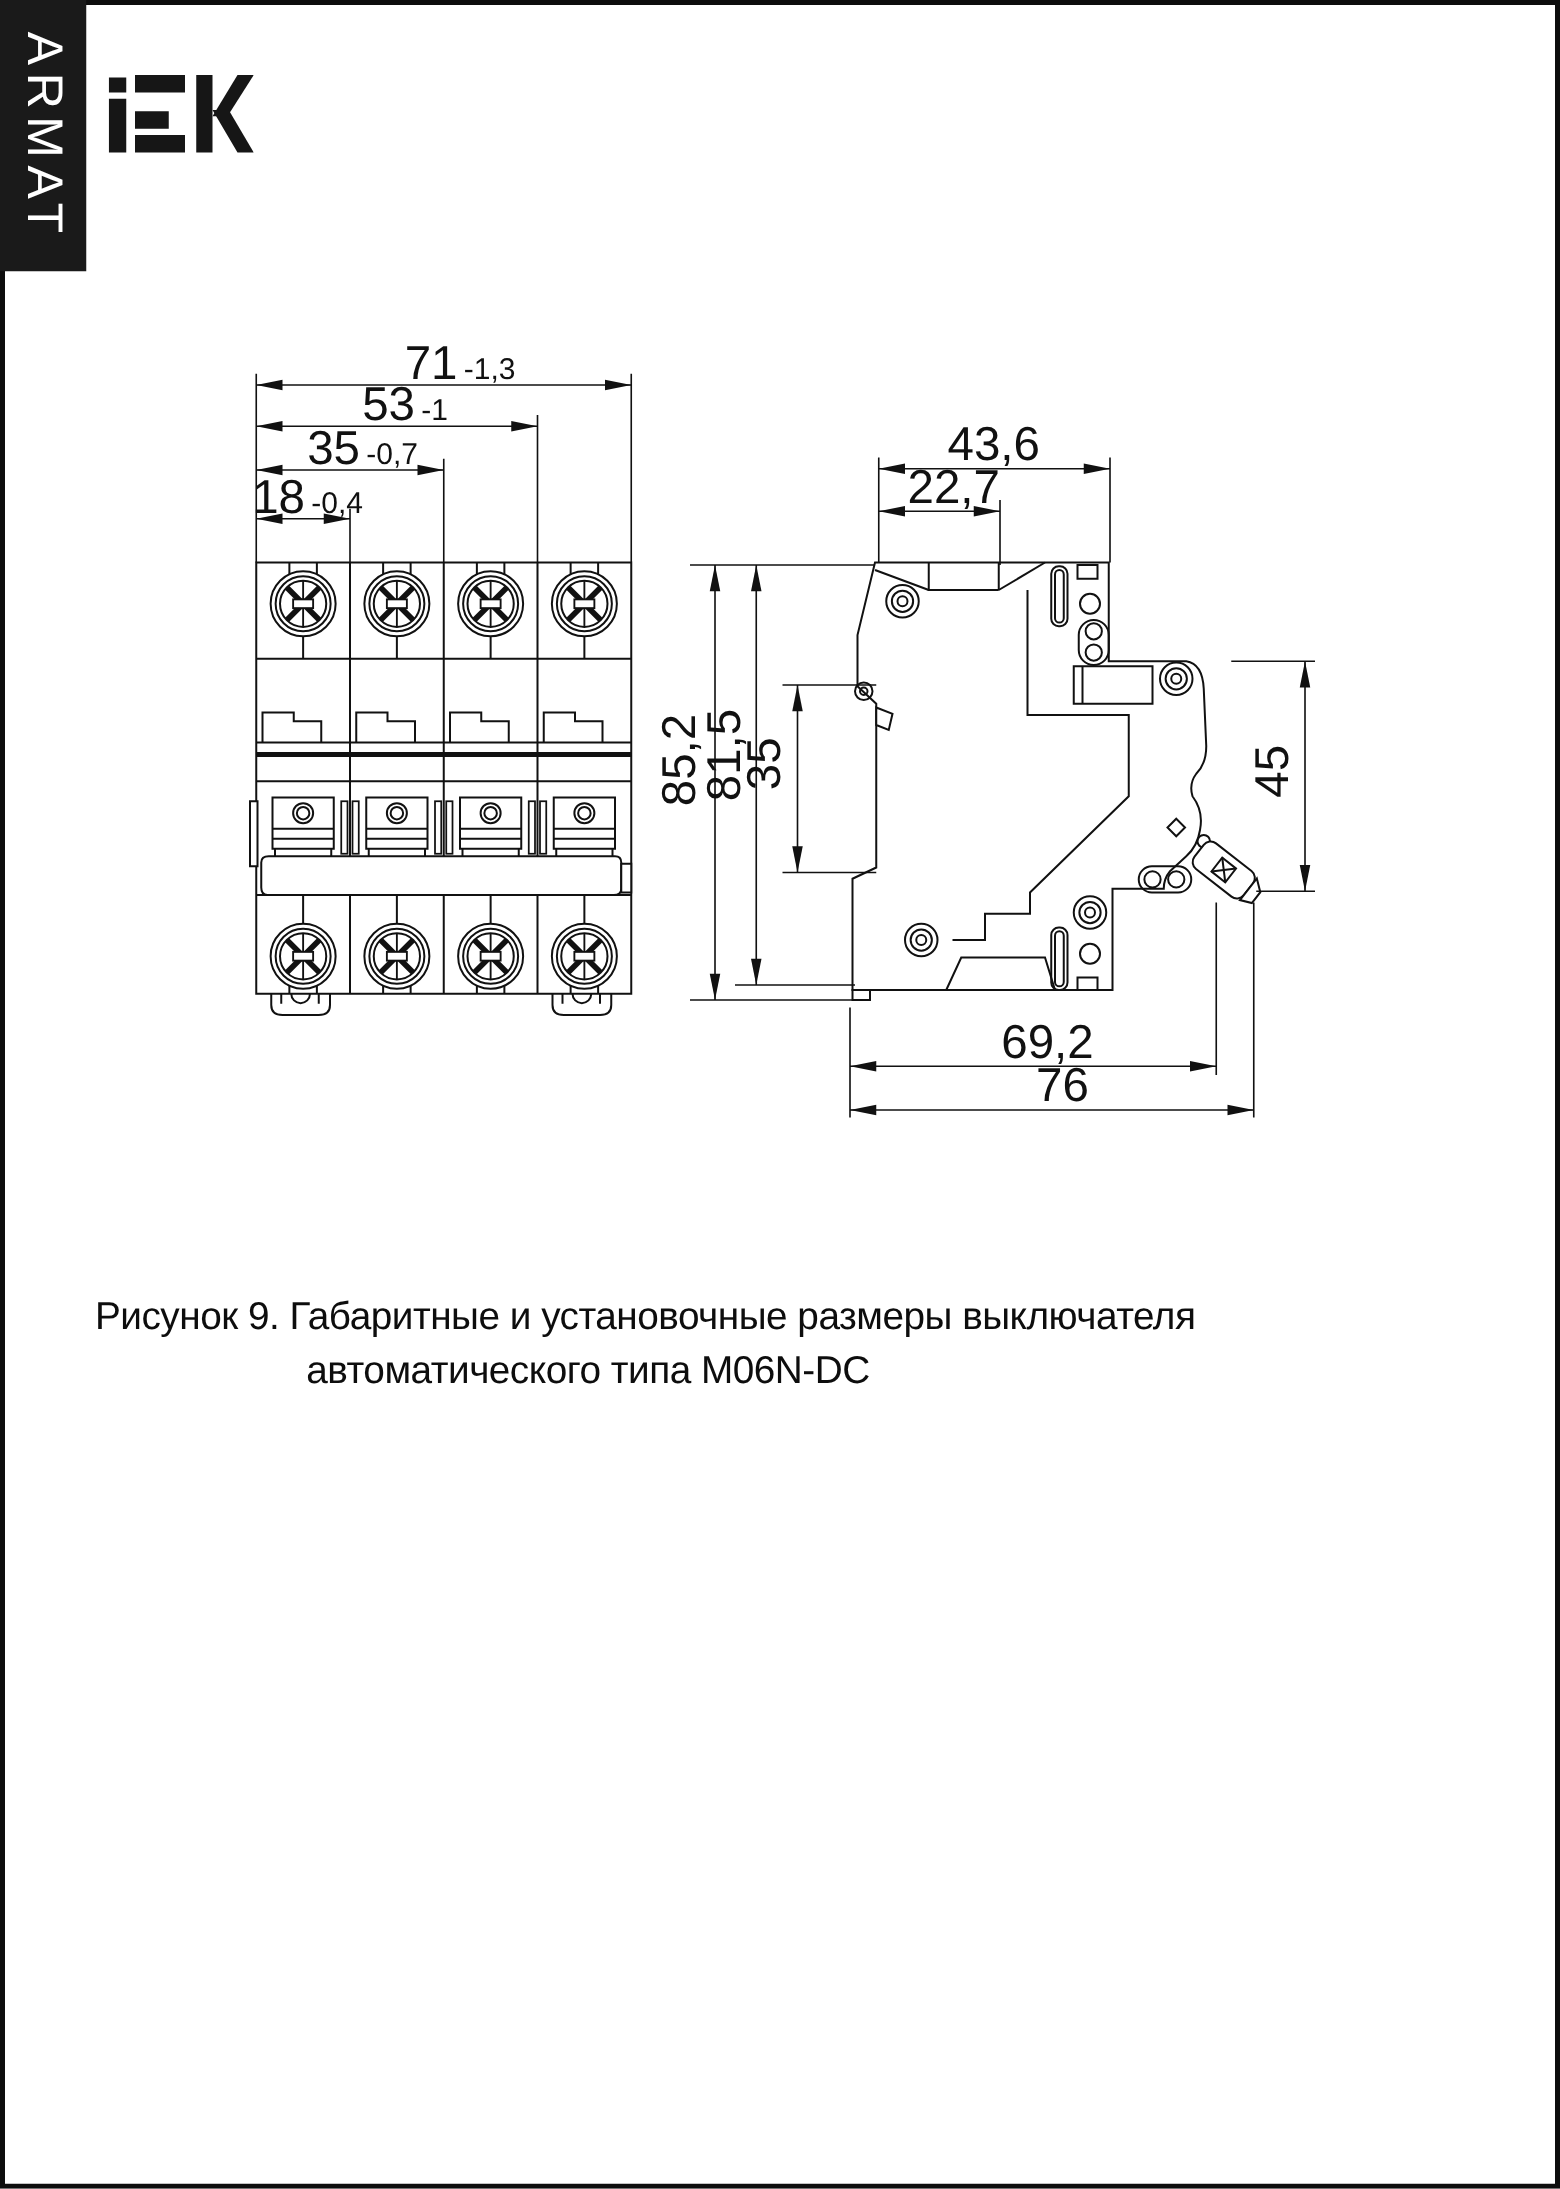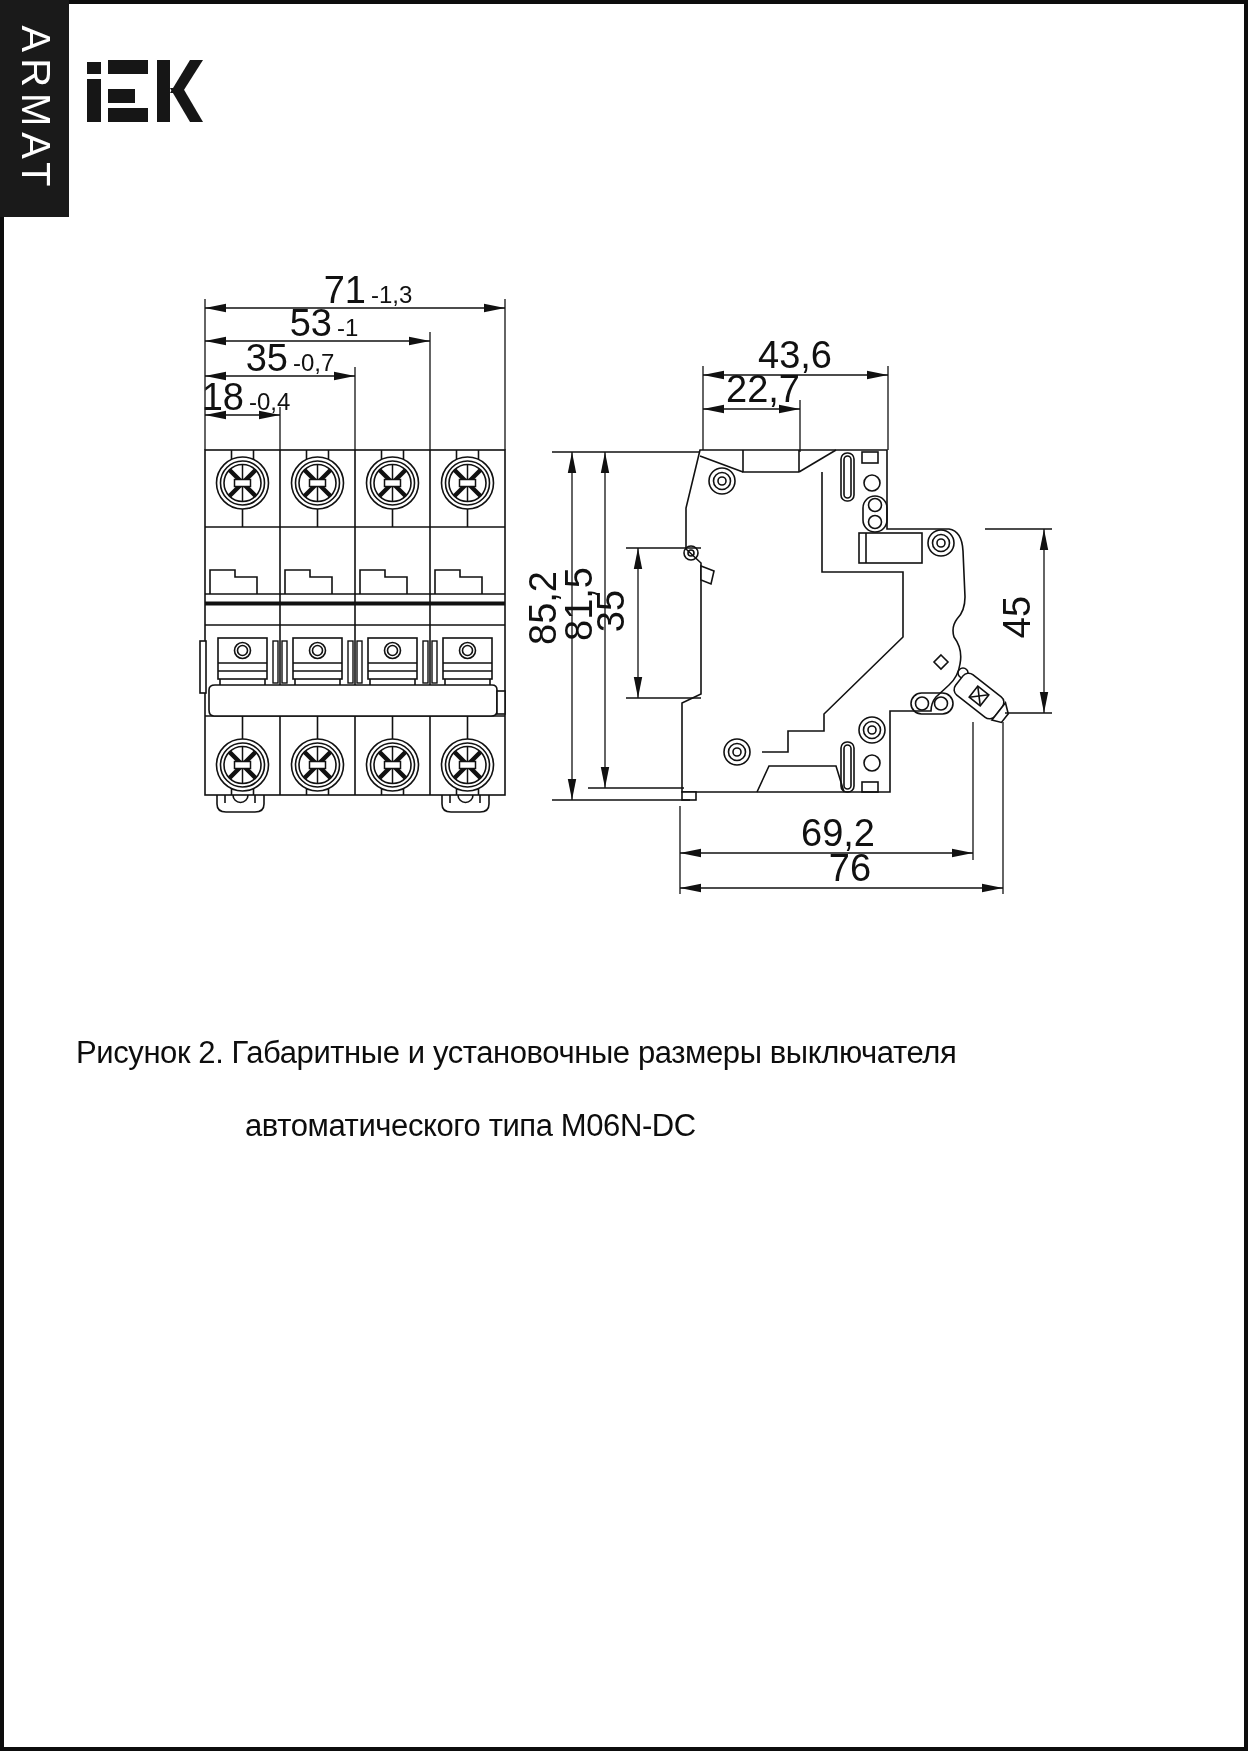--- a/index.html
+++ b/index.html
@@ -18,21 +18,21 @@
   }
   .iek-logo{position:absolute;left:87px;top:59px;}
   .drawing{position:absolute;left:0;top:0;}
   .drawing text{font-family:"Liberation Sans",sans-serif;fill:#111;}
   .dimv{font-size:38px;}
   .dimt{font-size:24px;}
   .caption{
     position:absolute;left:76px;top:1031px;font-size:31px;line-height:43px;
     letter-spacing:-0.4px;color:#0d0d0d;white-space:nowrap;
   }
-  .cap2{padding-left:169px;margin-top:30px;}
+  .cap2{padding-left:169px;}
 </style>
 </head>
 <body>
 
 <div class="page">
 
   <div class="brand-bar">
     <span class="brand-text">ARMAT</span>
   </div>
 
@@ -289,17 +289,17 @@
         <text class="dimv" x="592" y="604" text-anchor="middle" transform="rotate(-90 592,604)">81,5</text>
         <text class="dimv" x="624" y="611" text-anchor="middle" transform="rotate(-90 624,611)">35</text>
         <text class="dimv" x="1030" y="617" text-anchor="middle" transform="rotate(-90 1030,617)">45</text>
         <text class="dimv" x="838" y="846" text-anchor="middle">69,2</text>
         <text class="dimv" x="850" y="881" text-anchor="middle">76</text>
       </g>
     </g>
   </svg>
 
   <div class="caption">
-    <div>Рисунок 2. Габаритные и установочные размеры выключателя</div>
+    <div>Рисунок 9. Габаритные и установочные размеры выключателя</div>
     <div class="cap2">автоматического типа M06N-DC</div>
   </div>
 
 </div>
 
 </body></html>

